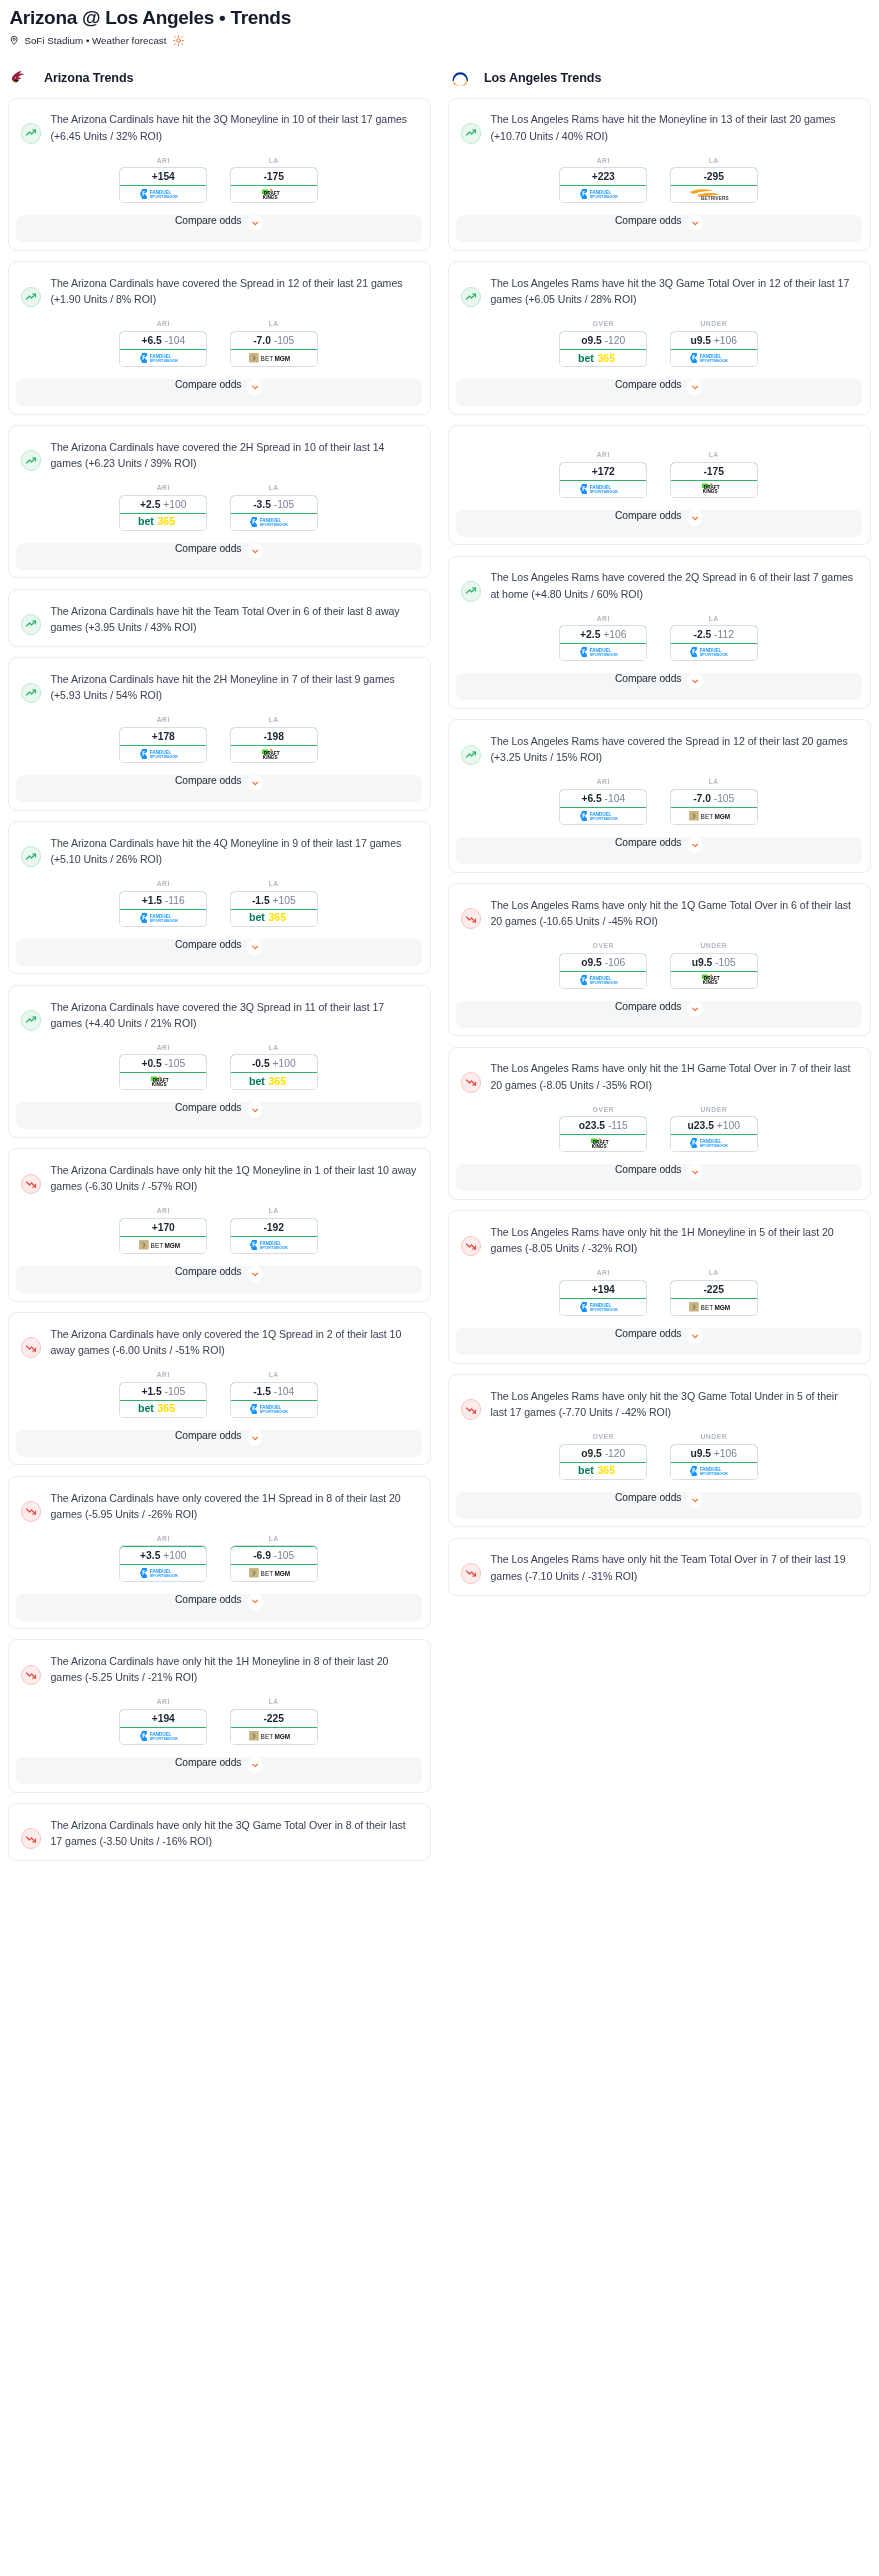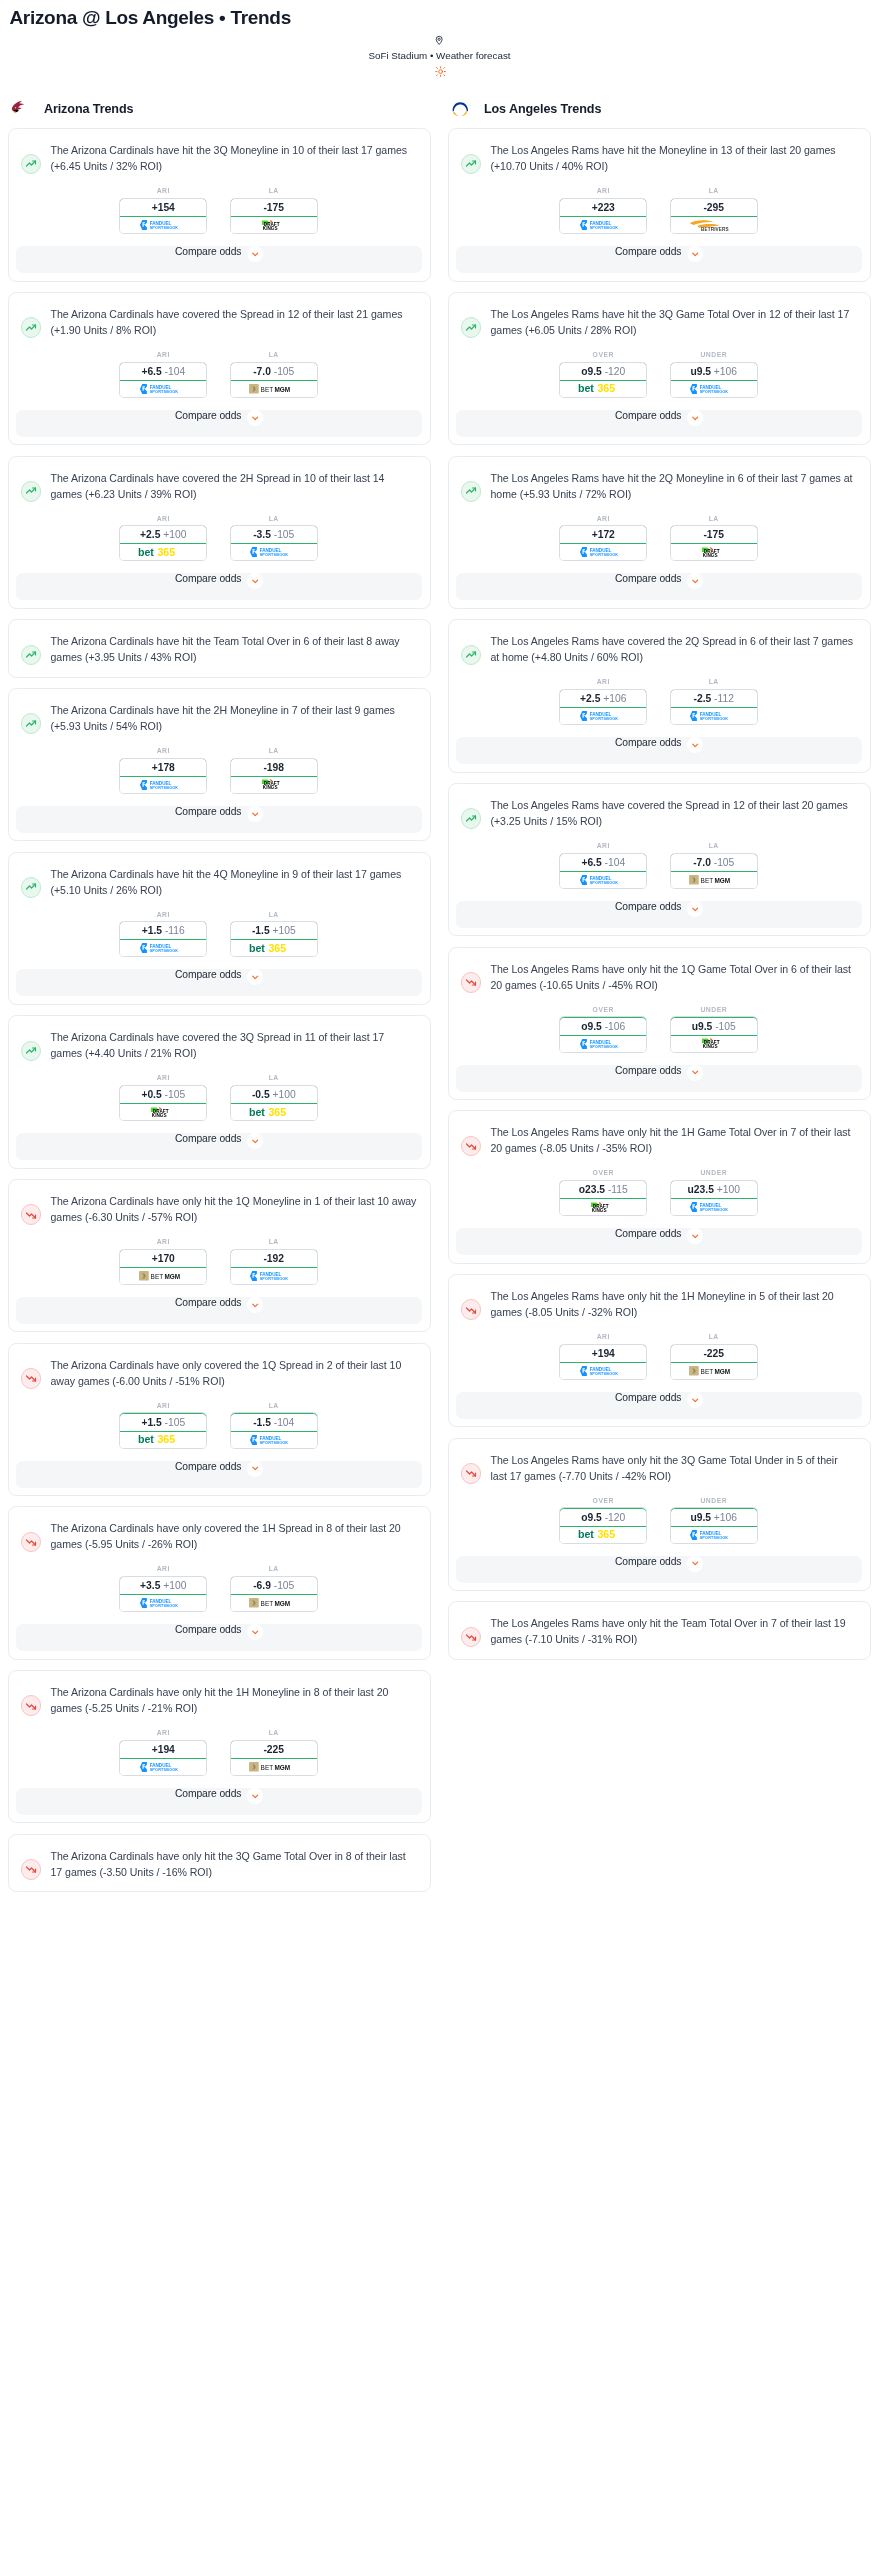--- a/index.html
+++ b/index.html
@@ -22,21 +22,20 @@
     line-height: 1.15;
   }
   .venue-row {
     display: flex;
     align-items: center;
     gap: 4.7px;
     margin-top: 5.6px;
     font-size: 9.8px;
     color: #1b2431;
     font-weight: 500;
-    flex-direction: column;
   }
   .venue-row svg { display: block; }
   .sun-icon { margin-left: 1.9px; }
 
   
   .columns {
     display: flex;
     gap: 17px;
     margin-top: 21.5px;
     align-items: flex-start;
@@ -890,29 +889,20 @@
           <span class="compare-label">Compare odds</span>
           <span class="chev">
             <svg width="8.4" height="8.4" viewBox="0 0 24 24" fill="none" stroke="#f26722" stroke-width="3.2" stroke-linecap="round" stroke-linejoin="round">
               <polyline points="5,9 12,16 19,9"></polyline>
             </svg>
           </span>
         </div>
       </div>
       <div class="card">
         <div class="card-body">
-          <div class="trend-row">
-            <span class="tr-icon up">
-              <svg width="12" height="12" viewBox="0 0 24 24" fill="none" stroke="#2eb36a" stroke-width="2.4" stroke-linecap="round" stroke-linejoin="round">
-                <polyline points="3,16 9,10 13,14 21,6"></polyline>
-                <polyline points="15,6 21,6 21,12"></polyline>
-              </svg>
-            </span>
-            <div class="trend-text">The Los Angeles Rams have hit the 2Q Moneyline in 6 of their last 7 games at home (+5.93 Units / 72% ROI)</div>
-          </div>
           <div class="odds-area">
             <div class="odds-col">
               <div class="odds-label">ARI</div>
               <div class="odds-pill">
                 <div class="odds-value">
                   <span class="solo">+172</span>
                 </div>
                 <div class="book-cell">
                   <svg width="49" height="12" viewBox="0 0 104 26">
                     <path d="M6 2 L16 2 L16 8 L11 13 L16 18 L16 24 L6 24 L1 13 Z" fill="#1493ff"></path>

